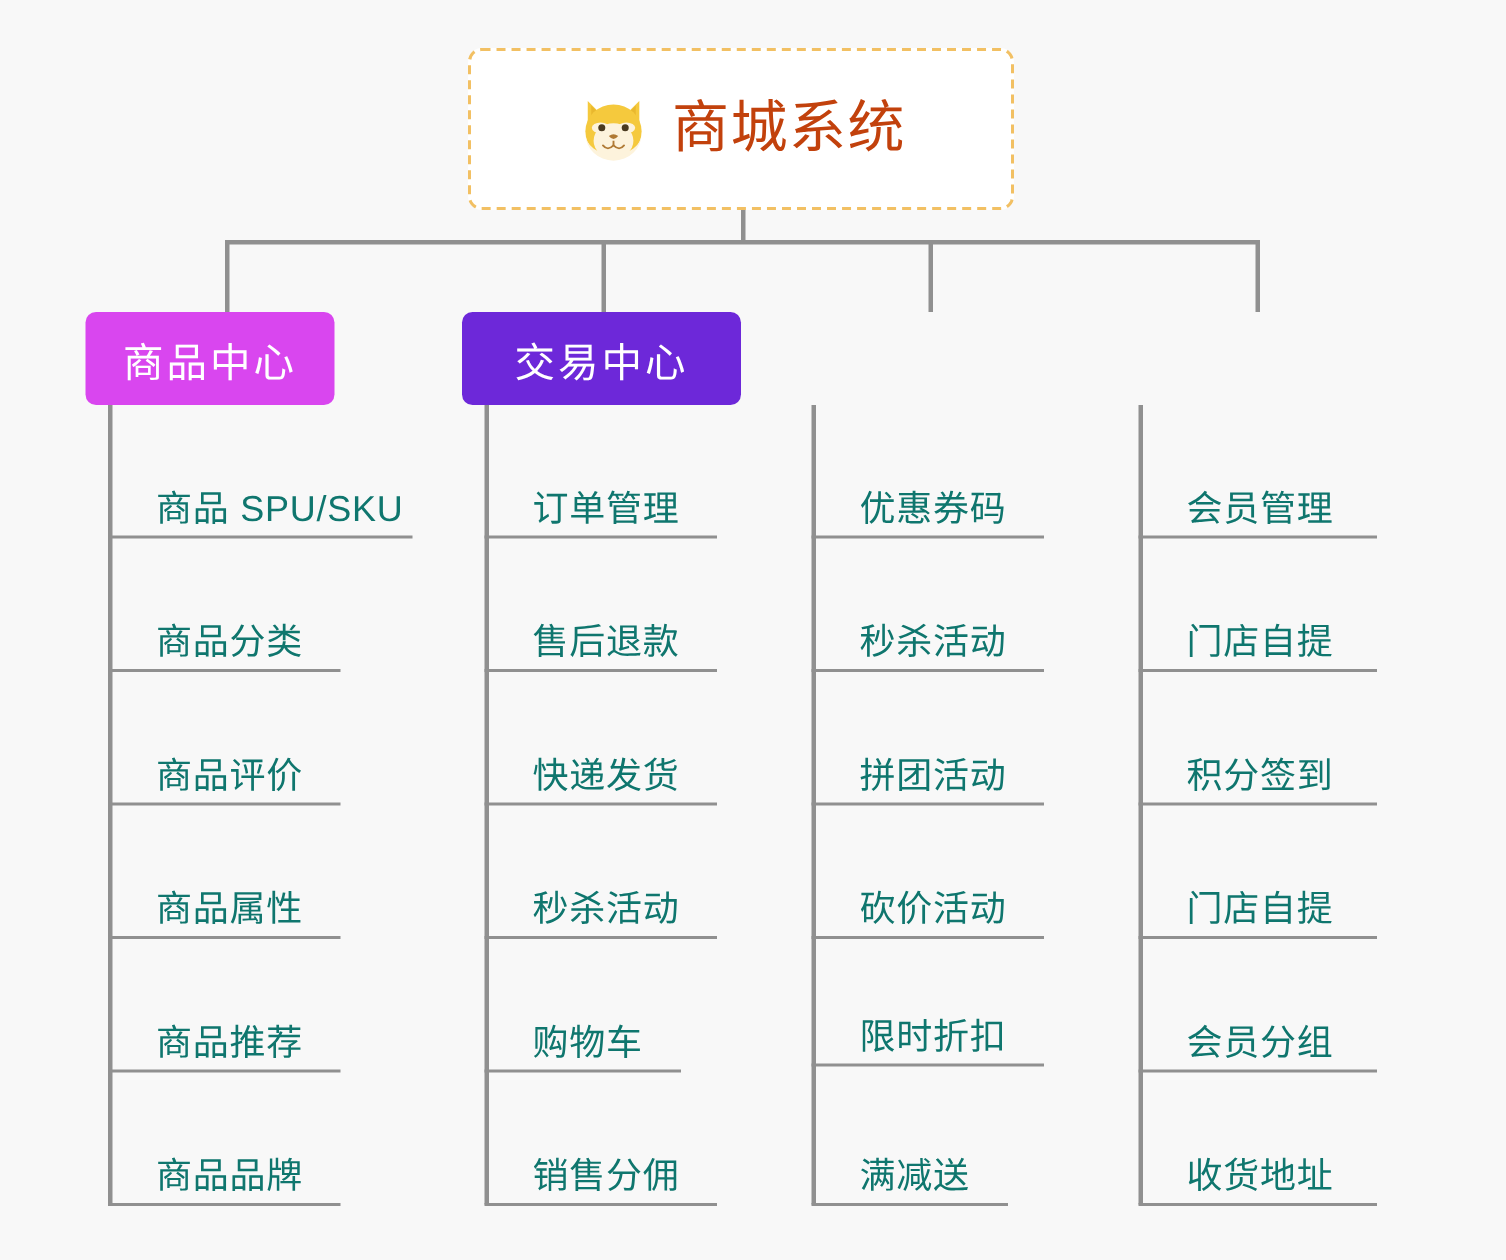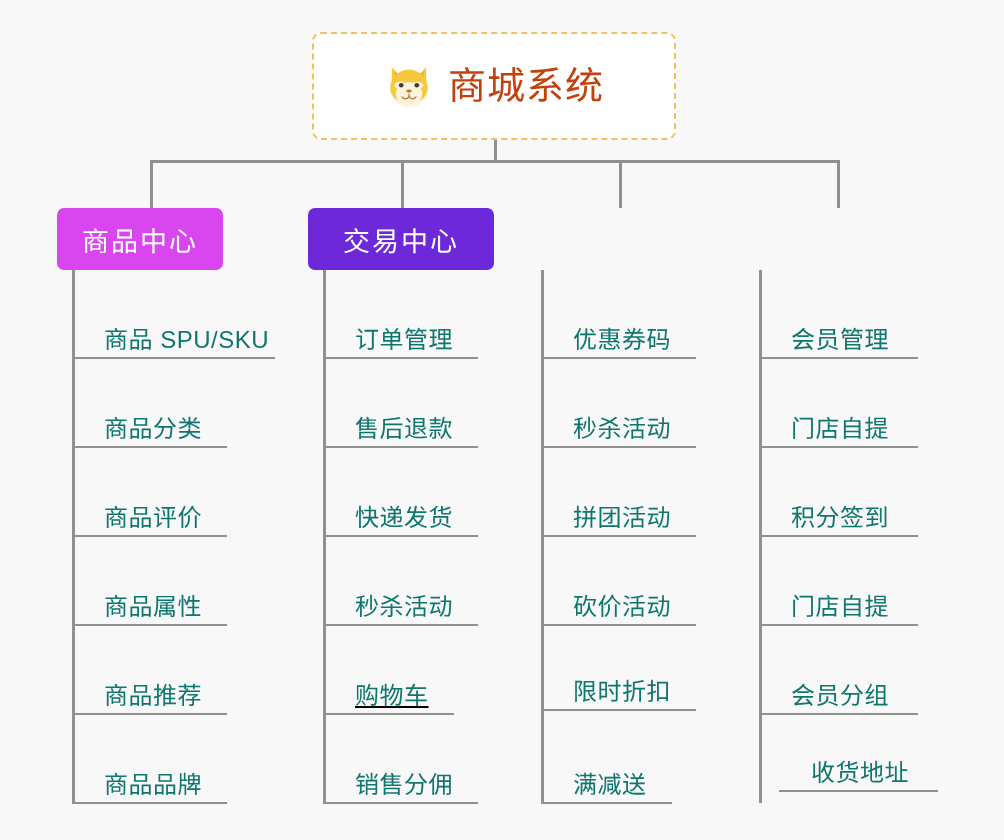--- a/index.html
+++ b/index.html
@@ -180,21 +180,21 @@
       </div>
     <div class="leaf-item" style="top:89px;  width:155px;">
         <span class="leaf-label">售后退款</span>
       </div>
     <div class="leaf-item" style="top:178px; width:155px;">
         <span class="leaf-label">快递发货</span>
       </div>
     <div class="leaf-item" style="top:267px; width:155px;">
         <span class="leaf-label">秒杀活动</span>
       </div>
-    <div class="leaf-item" style="top:356px; width:131px;text-decoration:underline;">
+    <div class="leaf-item" style="top:356px; width:131px;">
         <span class="leaf-label">购物车</span>
       </div>
     <div class="leaf-item" style="top:445px; width:155px;">
         <span class="leaf-label">销售分佣</span>
       </div>
   </div>
 
   <div class="leaf-col" style="left:541px;">
     <div class="leaf-spine"></div>
     <div class="leaf-item" style="top:0px;   width:155px;">
@@ -227,18 +227,18 @@
       </div>
     <div class="leaf-item" style="top:178px; width:159px;">
         <span class="leaf-label">积分签到</span>
       </div>
     <div class="leaf-item" style="top:267px; width:159px;">
         <span class="leaf-label">门店自提</span>
       </div>
     <div class="leaf-item" style="top:356px; width:159px;">
         <span class="leaf-label">会员分组</span>
       </div>
-    <div class="leaf-item" style="top:433px; width:159px;margin-left:20px;">
+    <div class="leaf-item" style="top:445px; width:159px;">
         <span class="leaf-label">收货地址</span>
       </div>
   </div>
 
 </div>
 
 </body></html>

